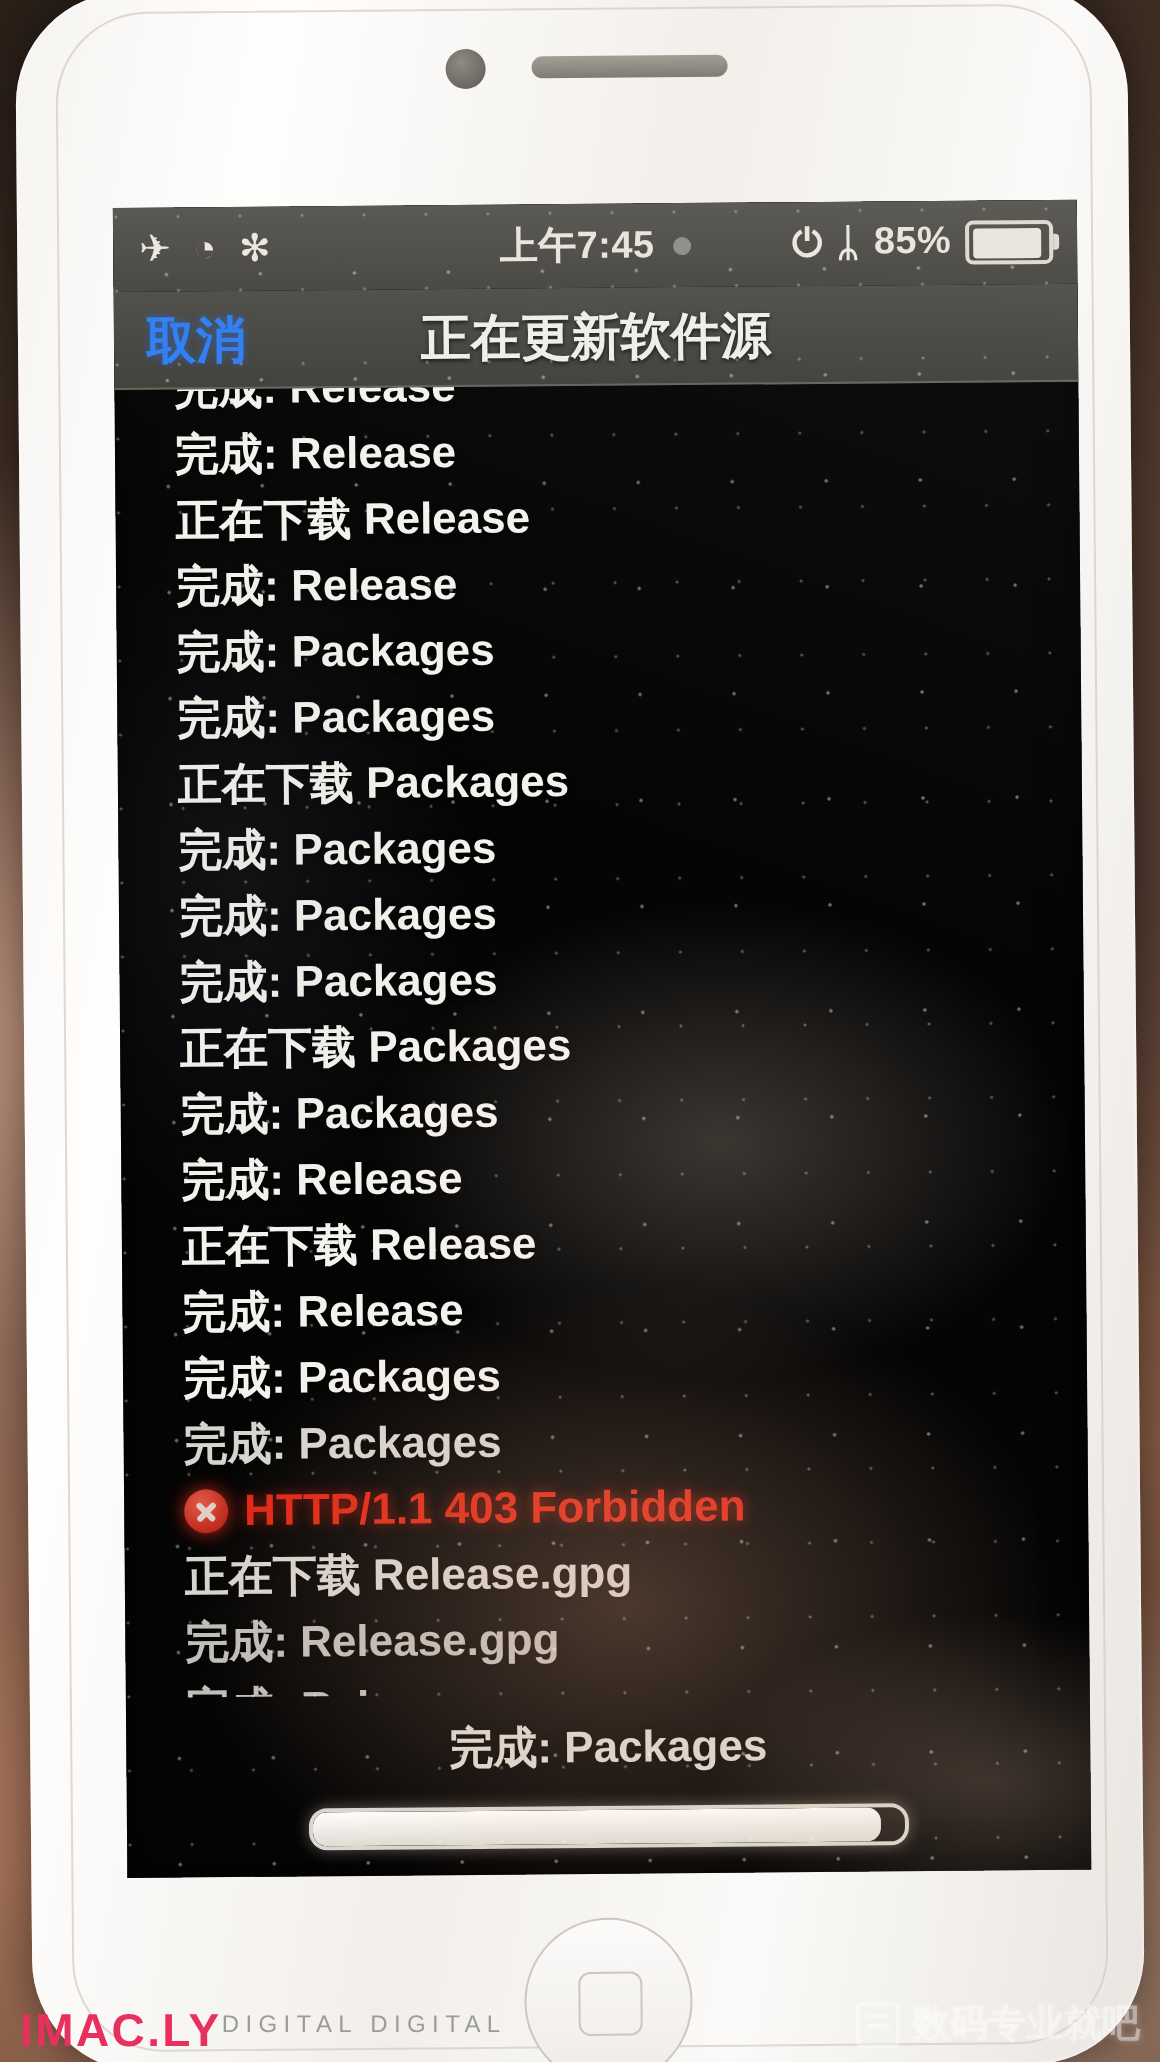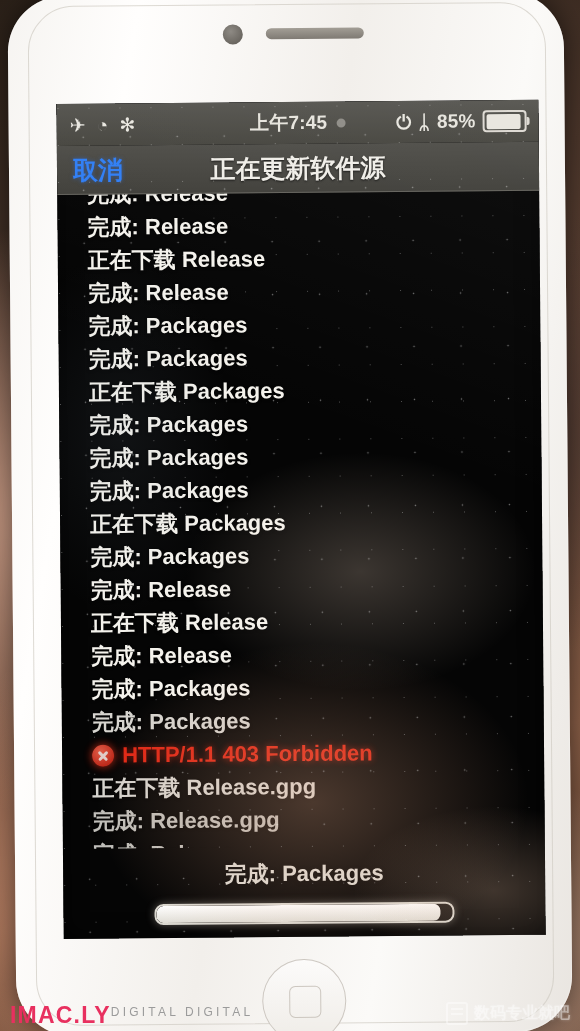--- a/index.html
+++ b/index.html
@@ -116,21 +116,21 @@
   .wm-logo{position:absolute;left:10px;bottom:4px;z-index:60;display:flex;
      align-items:center;gap:13px;}
   .wm-badge{width:66px;height:66px;border-radius:50%;
      background:radial-gradient(circle at 32% 28%,#ef2a62,#d6134e 60%,#c10f46);
      color:#fff;font-size:34px;font-weight:700;line-height:66px;text-align:center;
      letter-spacing:-1px;box-shadow:0 2px 6px rgba(0,0,0,.35);}
   .wm-text{display:flex;flex-direction:row;line-height:1.05;}
   .wm-name{color:#e8305f;font-size:23px;font-weight:700;letter-spacing:1.2px;}
   .wm-tag{color:#9b9b9b;font-size:12px;letter-spacing:3.2px;margin-top:3px;}
   .wm-corner{position:absolute;right:10px;bottom:6px;z-index:60;display:flex;
-     align-items:center;gap:6px;color:rgba(255,255,255,.42);font-size:16px;
+     align-items:center;gap:6px;color:rgba(255,255,255,.42);font-size:19px;
      font-weight:700;text-shadow:0 0 3px rgba(255,255,255,.3);}
   .wm-corner .bk{width:18px;height:19px;border:2px solid rgba(255,255,255,.42);
      border-radius:3px;position:relative;}
   .wm-corner .bk::after{content:"";position:absolute;left:3px;top:4px;right:3px;
      height:2px;background:rgba(255,255,255,.42);
      box-shadow:0 5px 0 rgba(255,255,255,.42);}
 </style>
 </head>
 <body>
 

